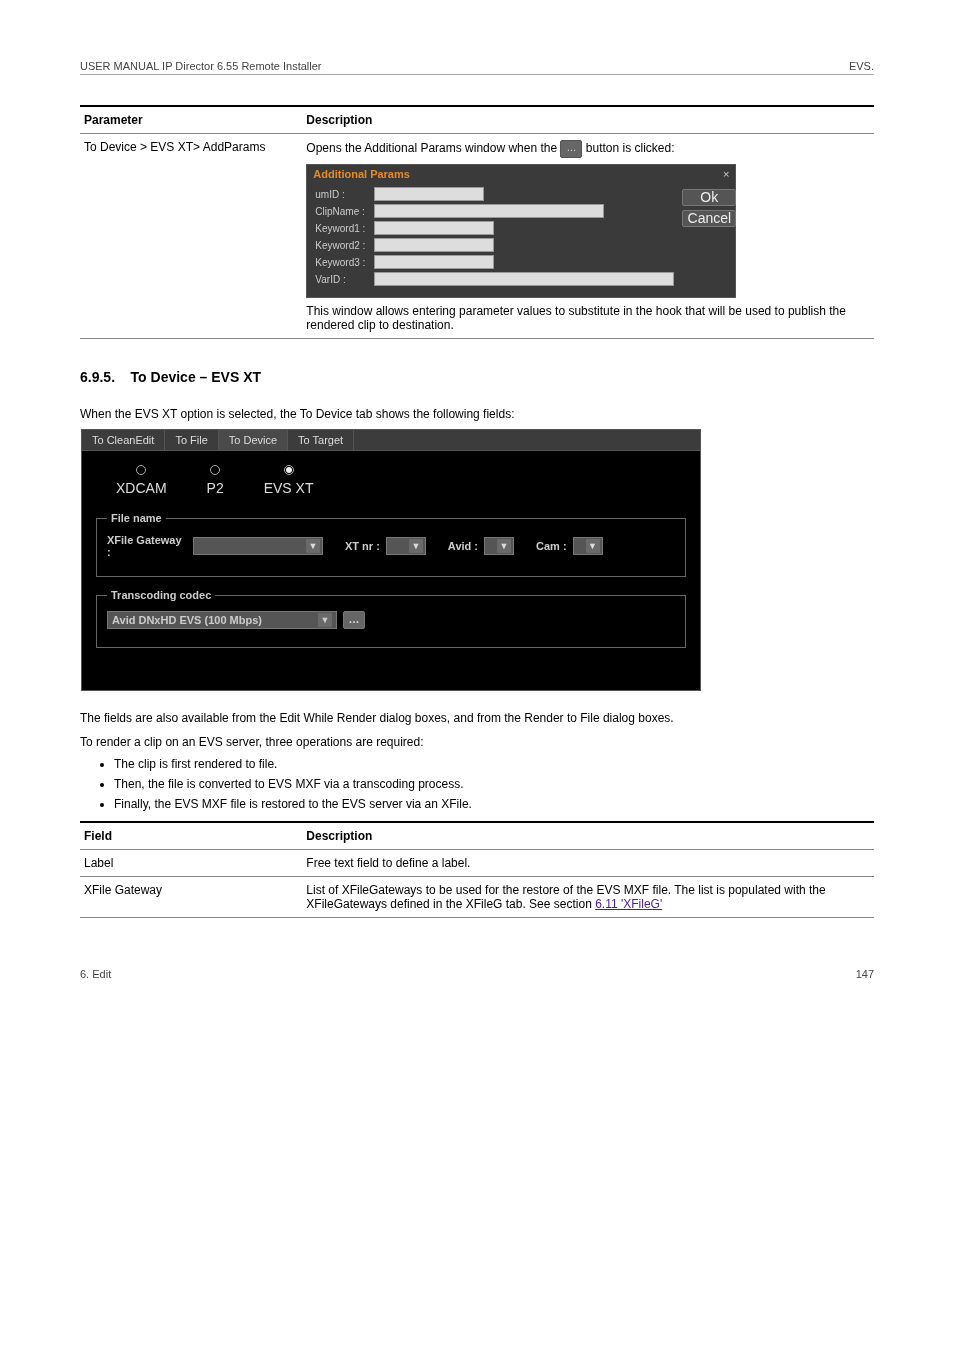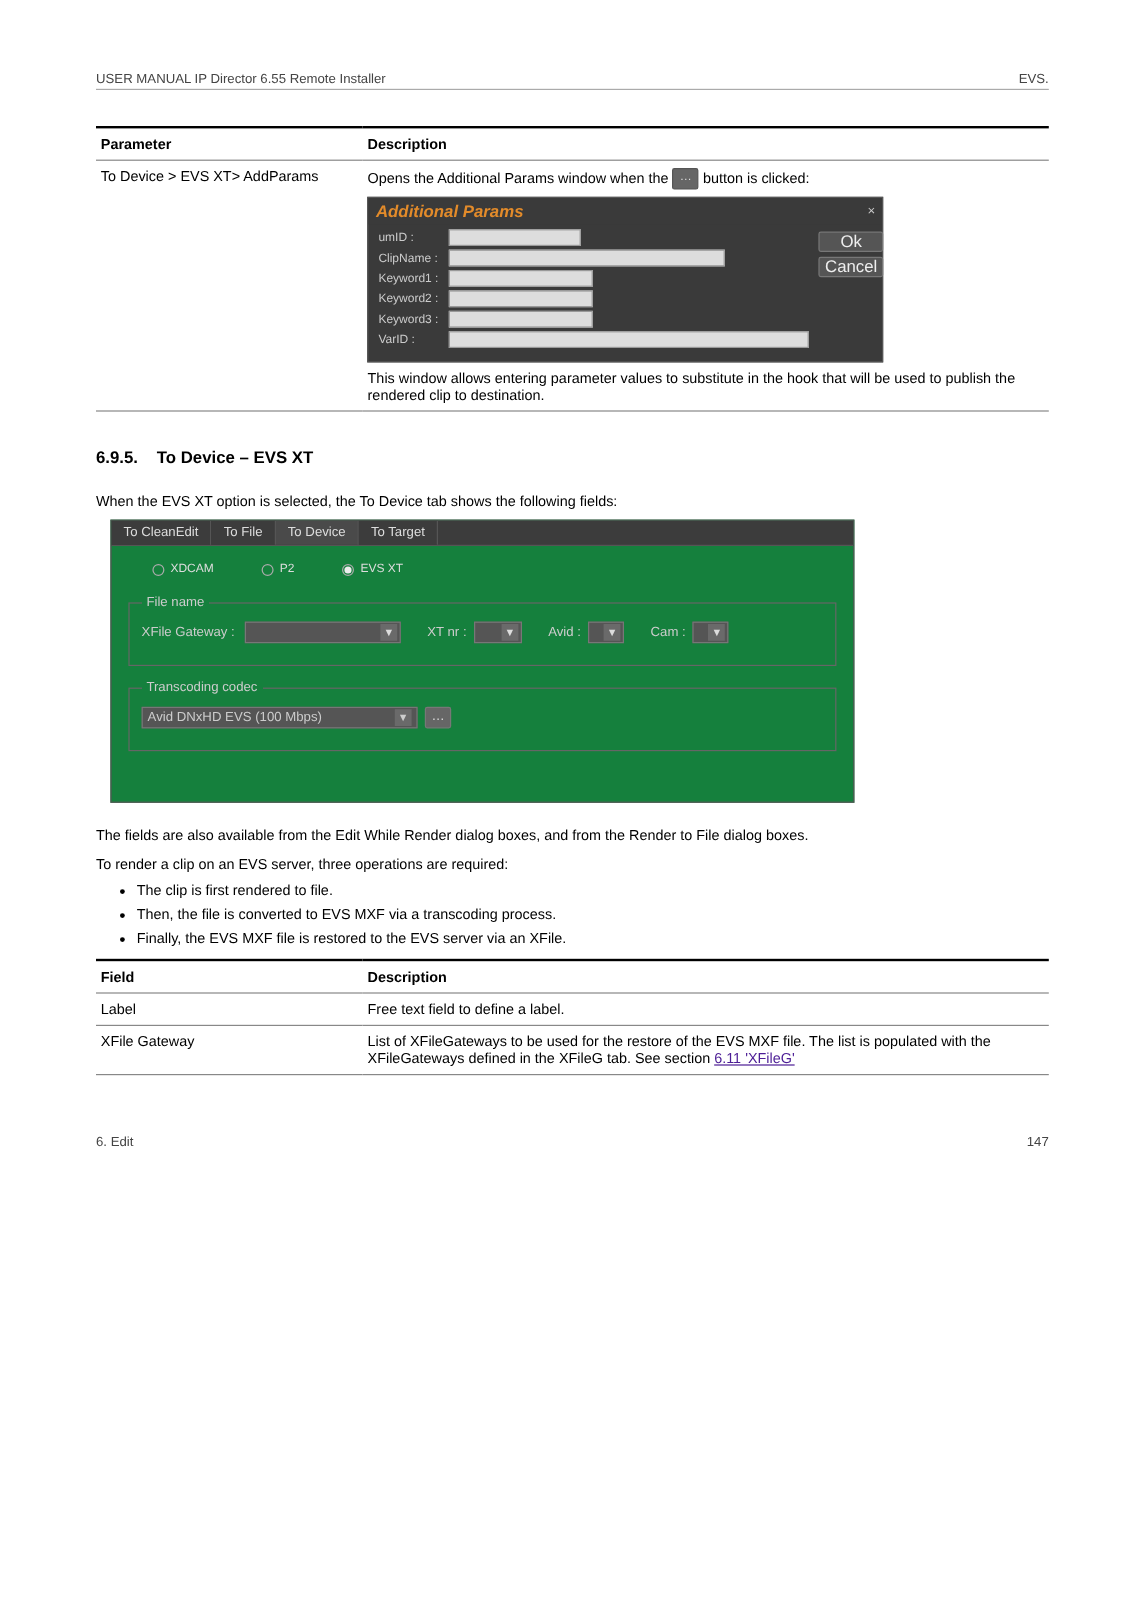--- a/index.html
+++ b/index.html
@@ -64,22 +64,21 @@
   .dialog .titlebar {
     display: flex;
     justify-content: space-between;
     align-items: center;
     padding: 3px 6px;
     background: #3a3a3a;
   }
   .dialog .titlebar .title {
     color: #e38b2a;
     font-weight: bold;
-    font-size: 14px;
-    font-style: italic;
+    font-size: 11px;
   }
   .dialog .titlebar .close {
     color: #ccc;
     font-size: 11px;
   }
   .dialog .body {
     padding: 4px 8px 8px 8px;
     display: flex;
     gap: 8px;
   }
@@ -129,25 +128,25 @@
   }
   .section-intro {
     font-size: 12px;
     margin-bottom: 8px;
     margin-top: 4px;
   }
 
   
   .shot {
     width: 620px;
-    background: #15803d;
+    background: #000000;
     color: #ddd;
     font-size: 11px;
     border: 1px solid #555;
-    margin: 8px 0 20px 12px;
+    margin: 8px 0 20px 1px;
   }
   .shot .tabs {
     display: flex;
     background: #3c3c3c;
     border-bottom: 1px solid #555;
   }
   .shot .tabs .tab {
     padding: 4px 10px;
     border-right: 1px solid #555;
     font-size: 11px;
@@ -163,36 +162,38 @@
   .shot .radios {
     display: flex;
     gap: 40px;
     margin-bottom: 16px;
     padding-left: 20px;
   }
   .shot .radios .ritem {
     display: flex;
     align-items: center;
     gap: 5px;
-    font-size: 10px;
+    font-size: 14px;
+    flex-direction: column;
   }
   .shot .radios .ritem .rdot {
     width: 10px; height: 10px; border-radius: 50%;
     border: 1px solid #aaa; display: inline-block;
     position: relative;
   }
   .shot .radios .ritem.selected .rdot::after {
     content: ""; position: absolute; width: 6px; height: 6px;
     background: #eee; border-radius: 50%; top: 1px; left: 1px;
   }
   .shot fieldset {
     border: 1px solid #666;
     padding: 10px 10px;
     margin-bottom: 12px;
     color: #ccc;
+    font-weight: bold;
   }
   .shot fieldset legend {
     font-size: 11px;
     padding: 0 4px;
     color: #ccc;
   }
   .shot .frow {
     display: flex;
     align-items: center;
     gap: 6px;

